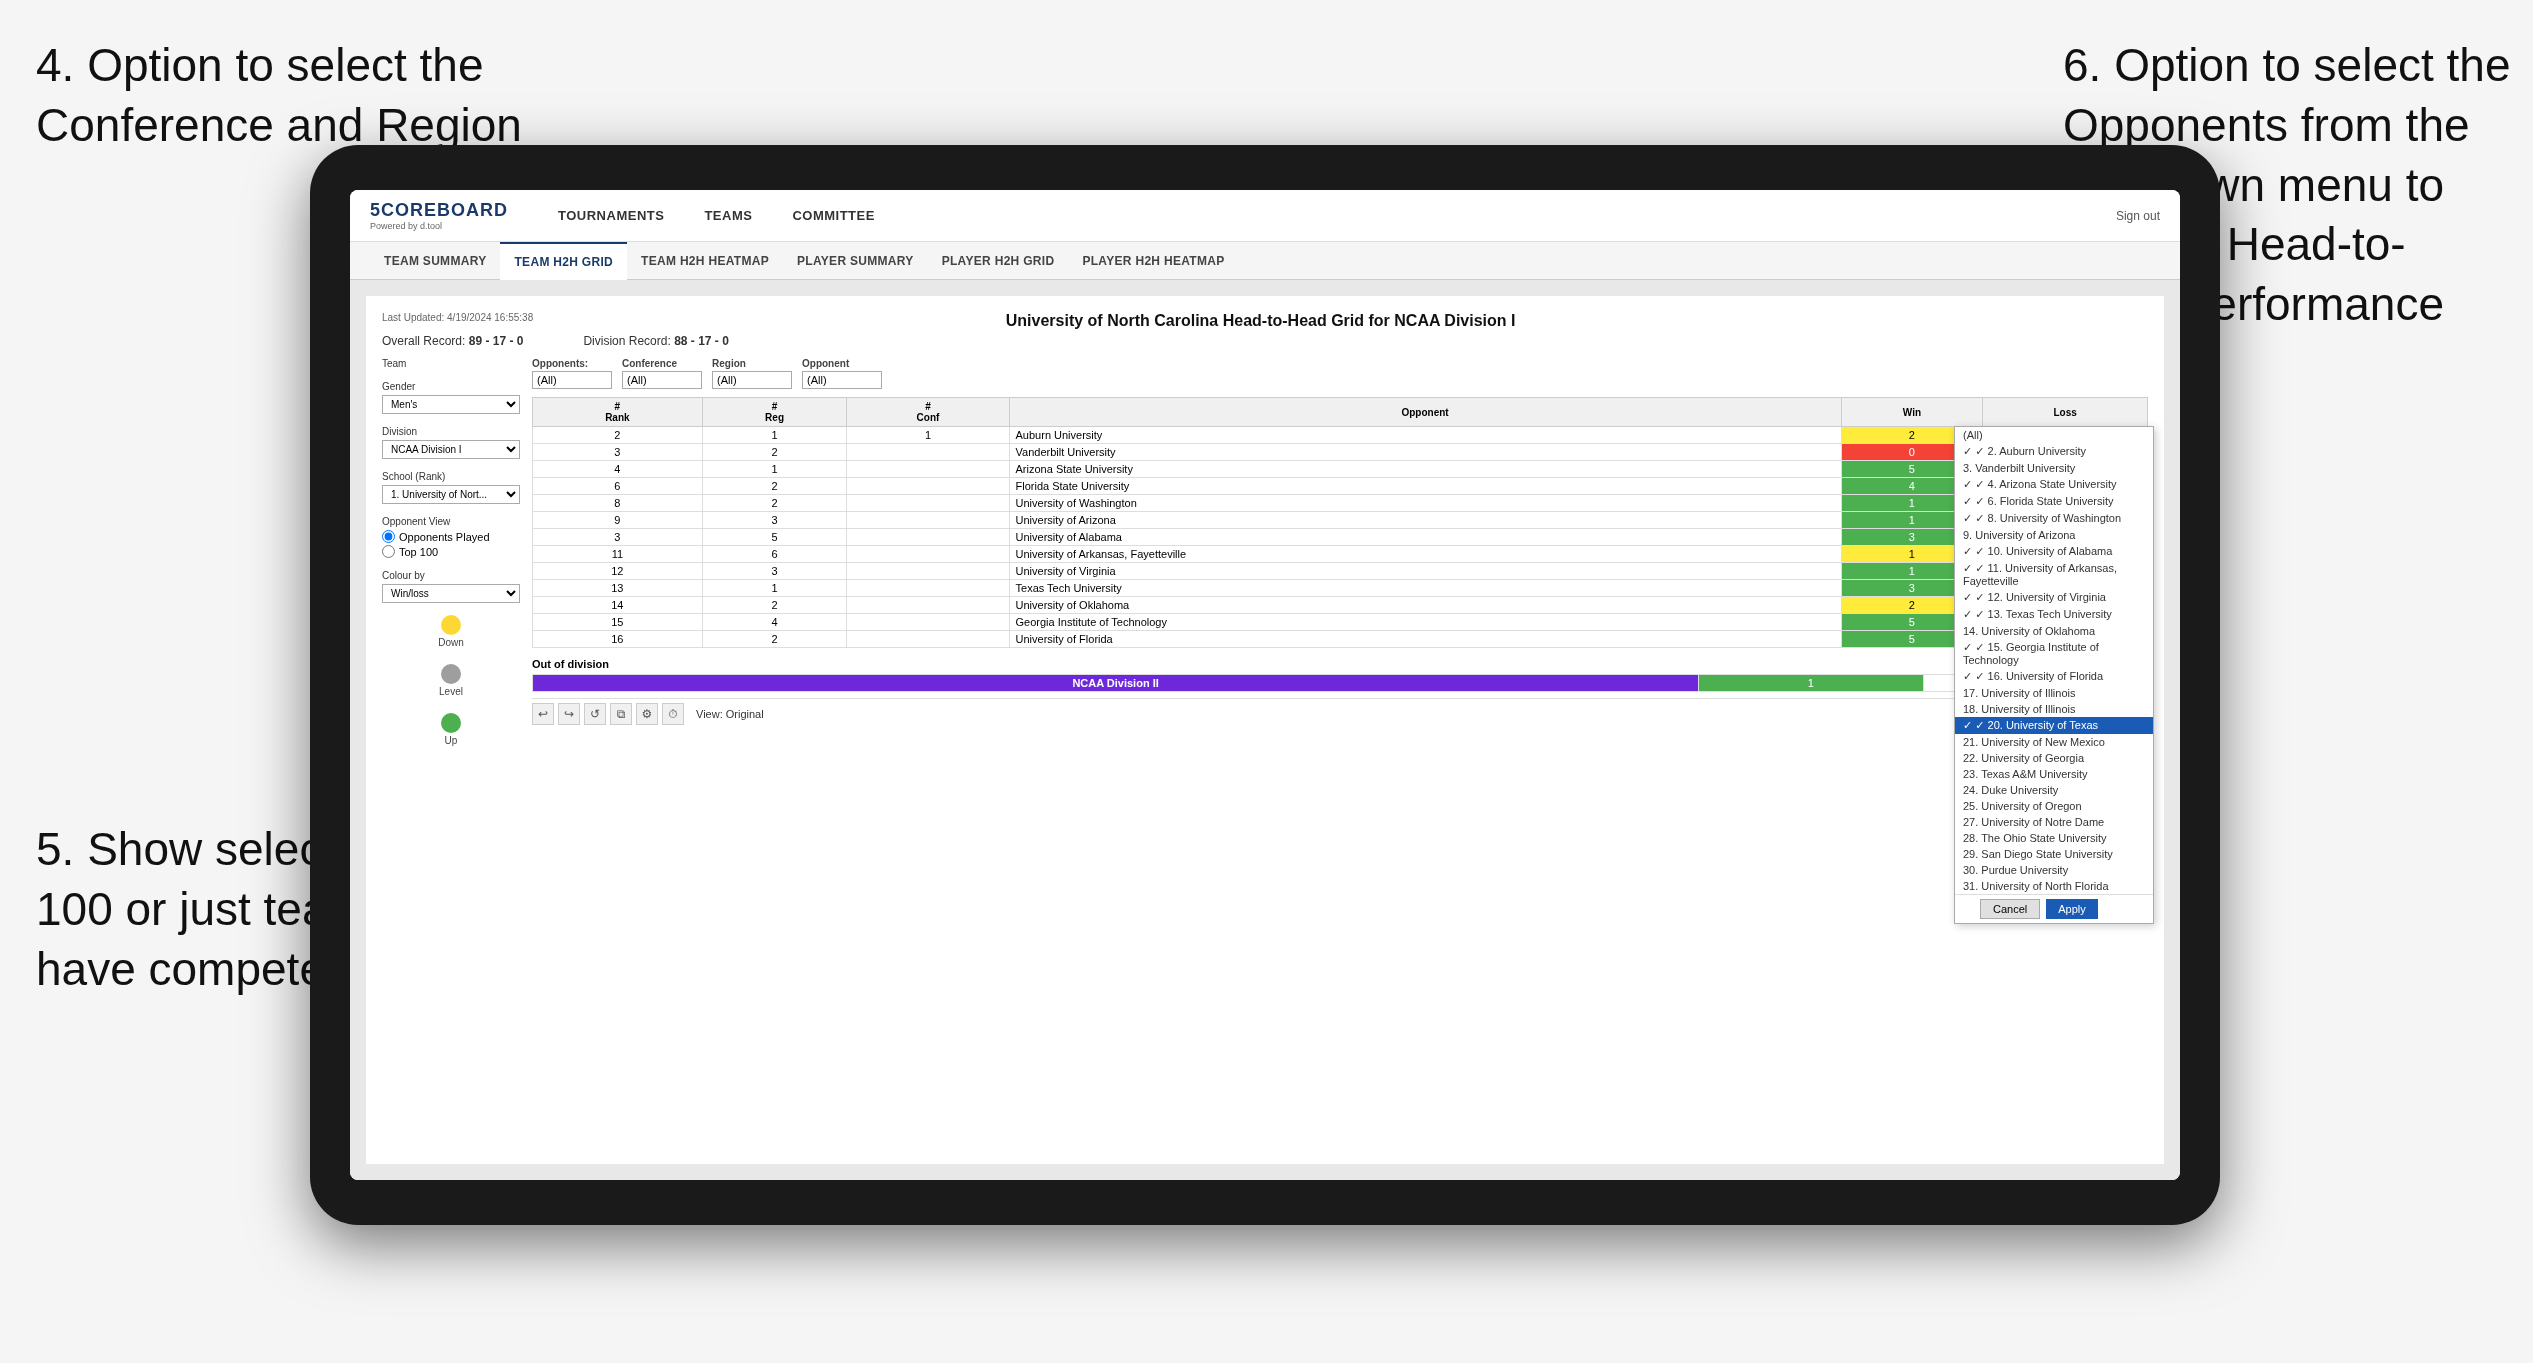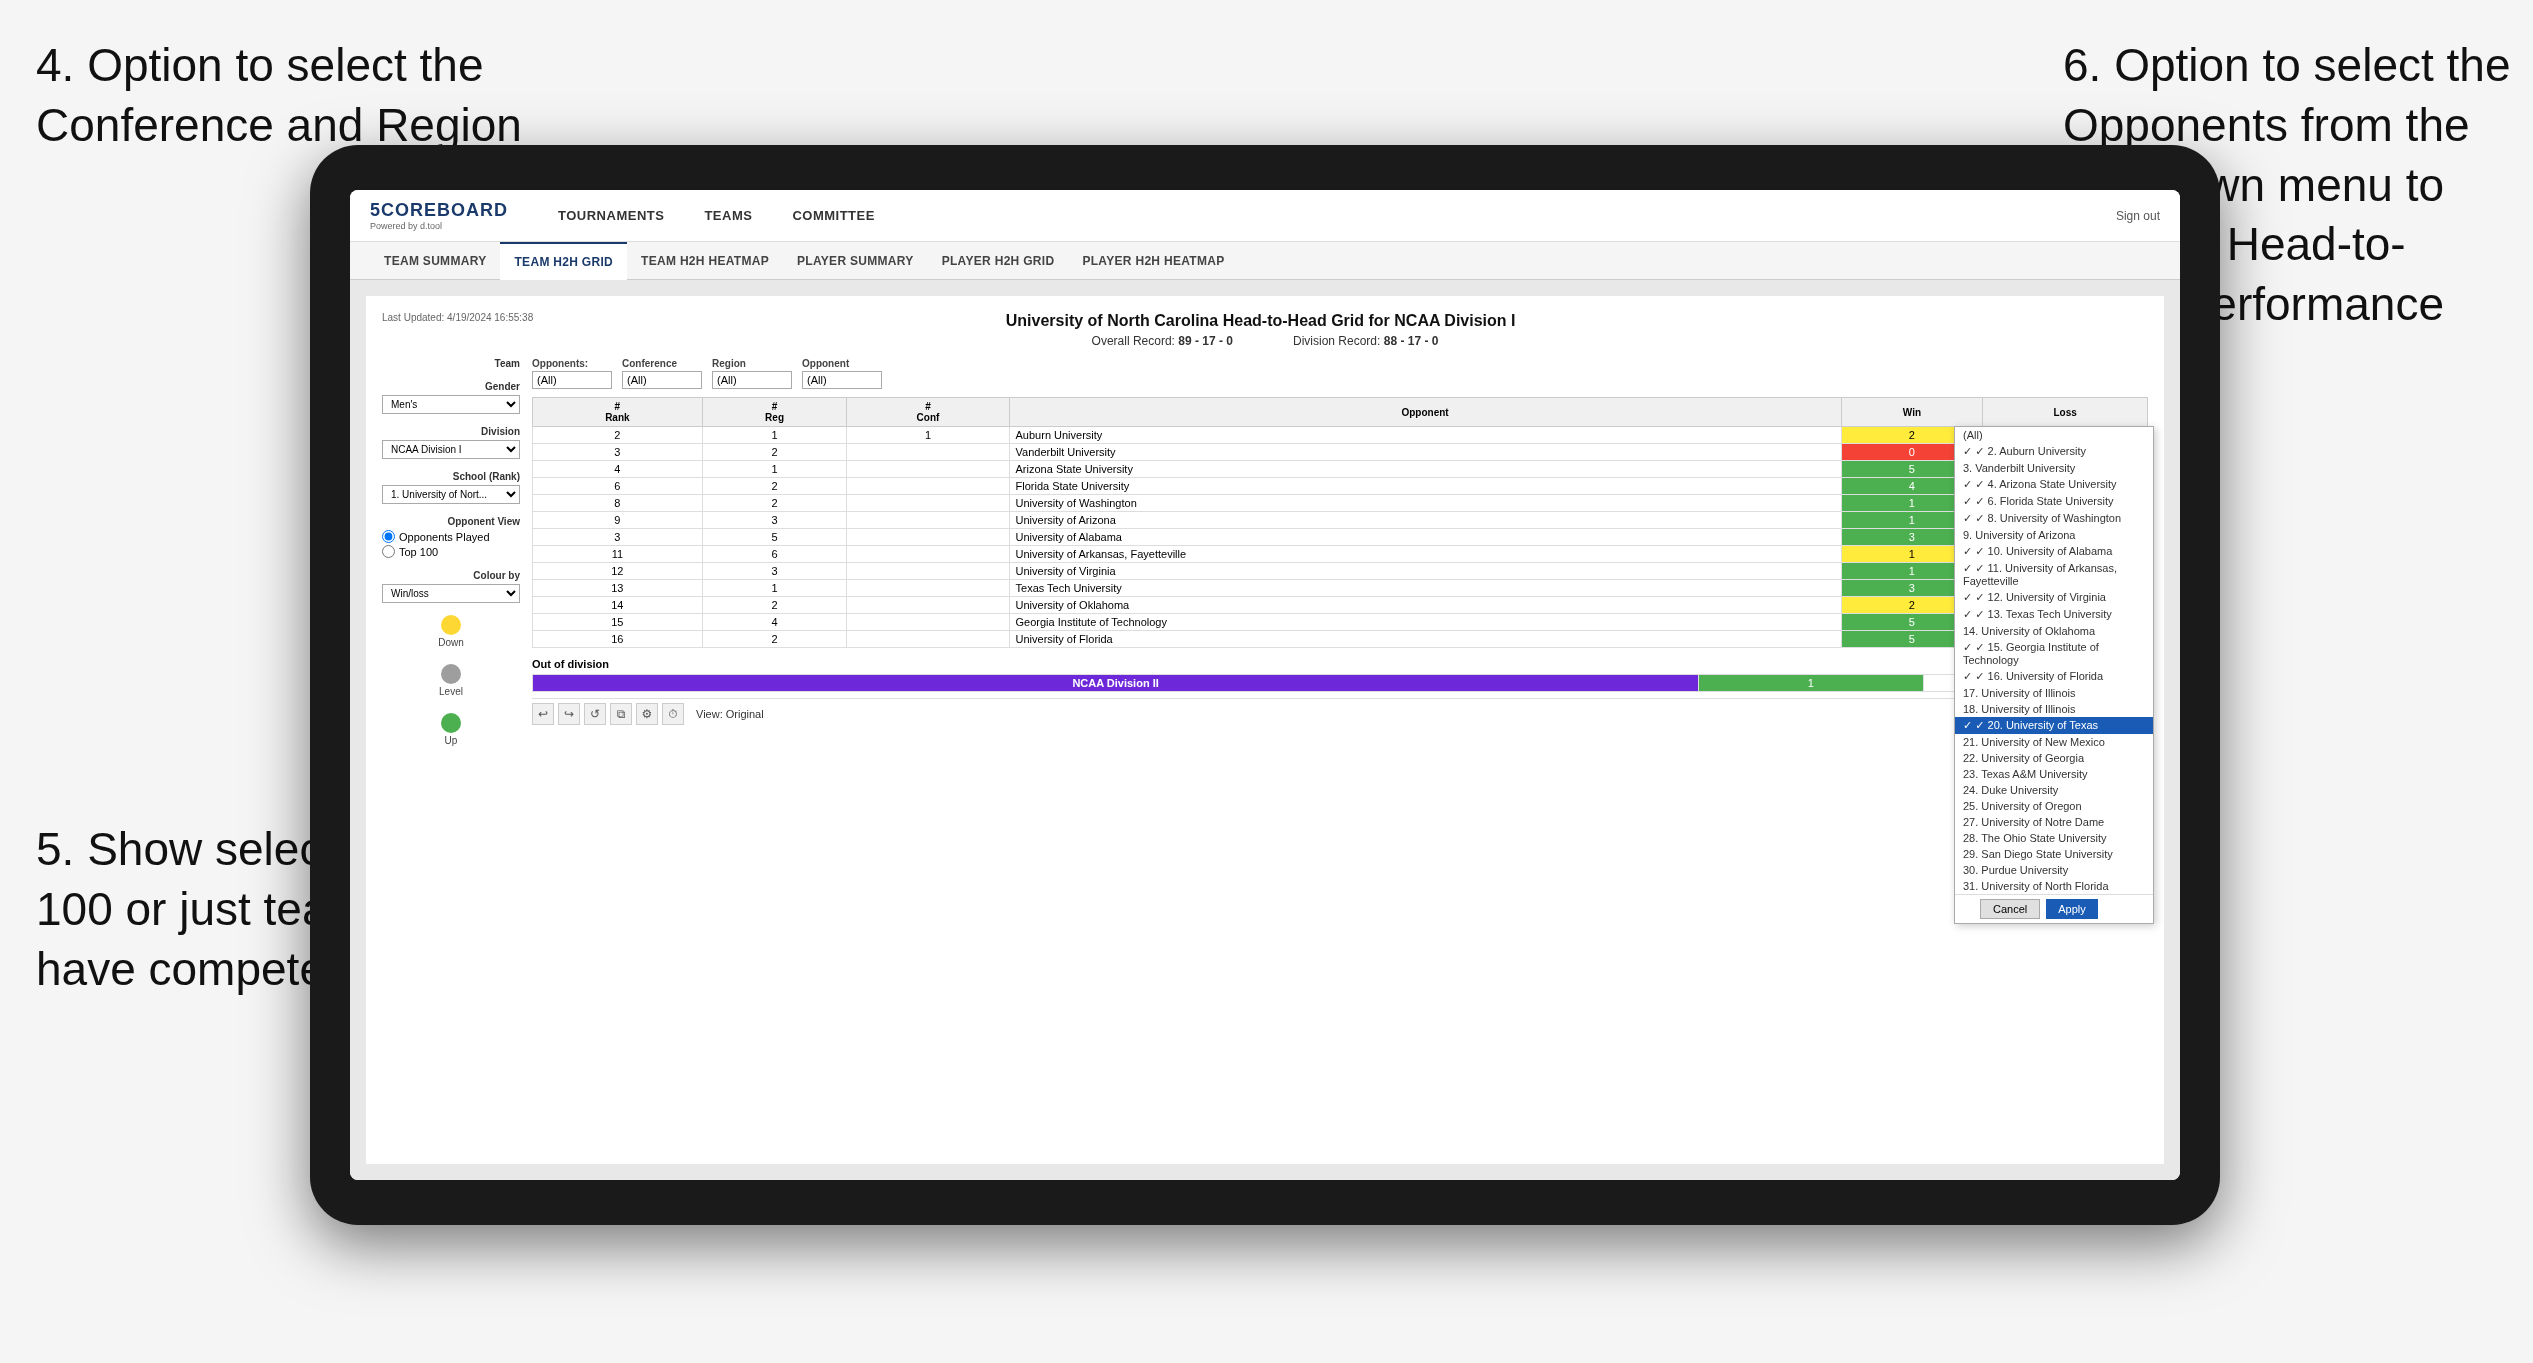--- a/index.html
+++ b/index.html
@@ -177,21 +177,20 @@
     .page-title {
       font-size: 16px;
       font-weight: bold;
       text-align: center;
       color: #111;
       flex: 1;
     }
 
     .records-row {
       display: flex;
-      justify-content: center;
       gap: 60px;
       font-size: 12px;
       margin-bottom: 10px;
       color: #333;
     }
 
     
     .filter-row {
       display: flex;
       gap: 10px;
@@ -259,24 +258,23 @@
       padding-right: 12px;
       font-size: 11px;
     }
 
     .panel-section {
       margin-bottom: 12px;
     }
 
     .panel-label {
       font-size: 10px;
-      font-weight: bold;
+      font-weight: normal;
       color: #333;
       margin-bottom: 3px;
-      text-align: right;
     }
 
     .panel-select {
       width: 100%;
       font-size: 10px;
       padding: 2px 4px;
       border: 1px solid #aaa;
       background: #fff;
     }
 

